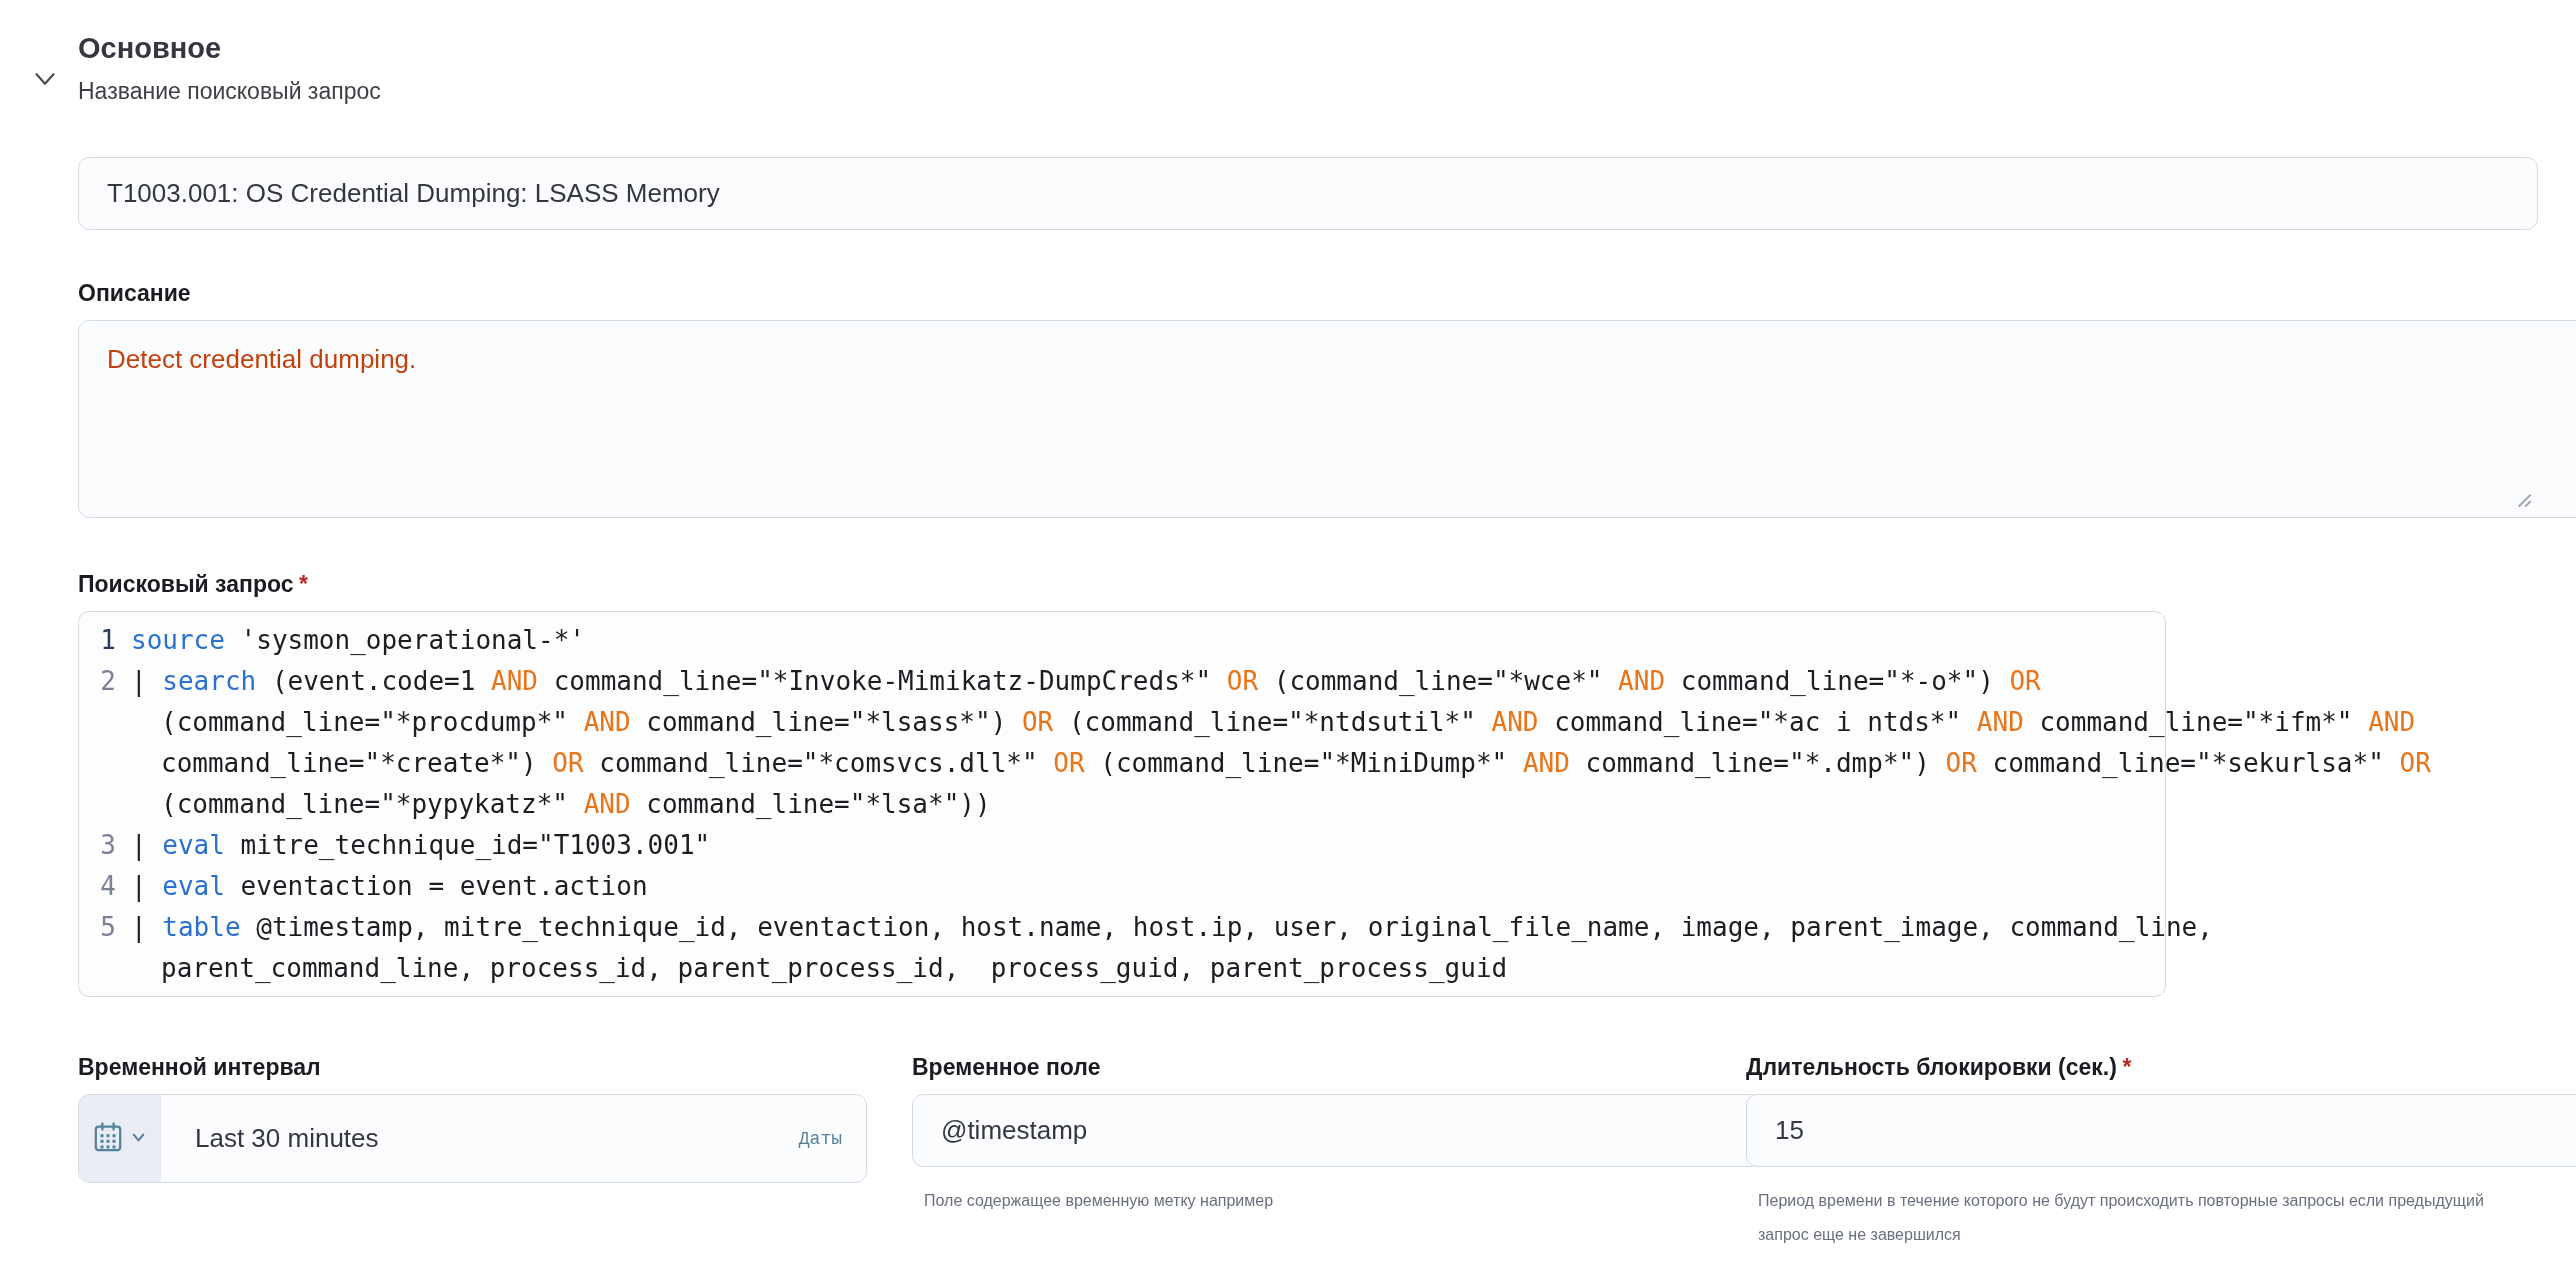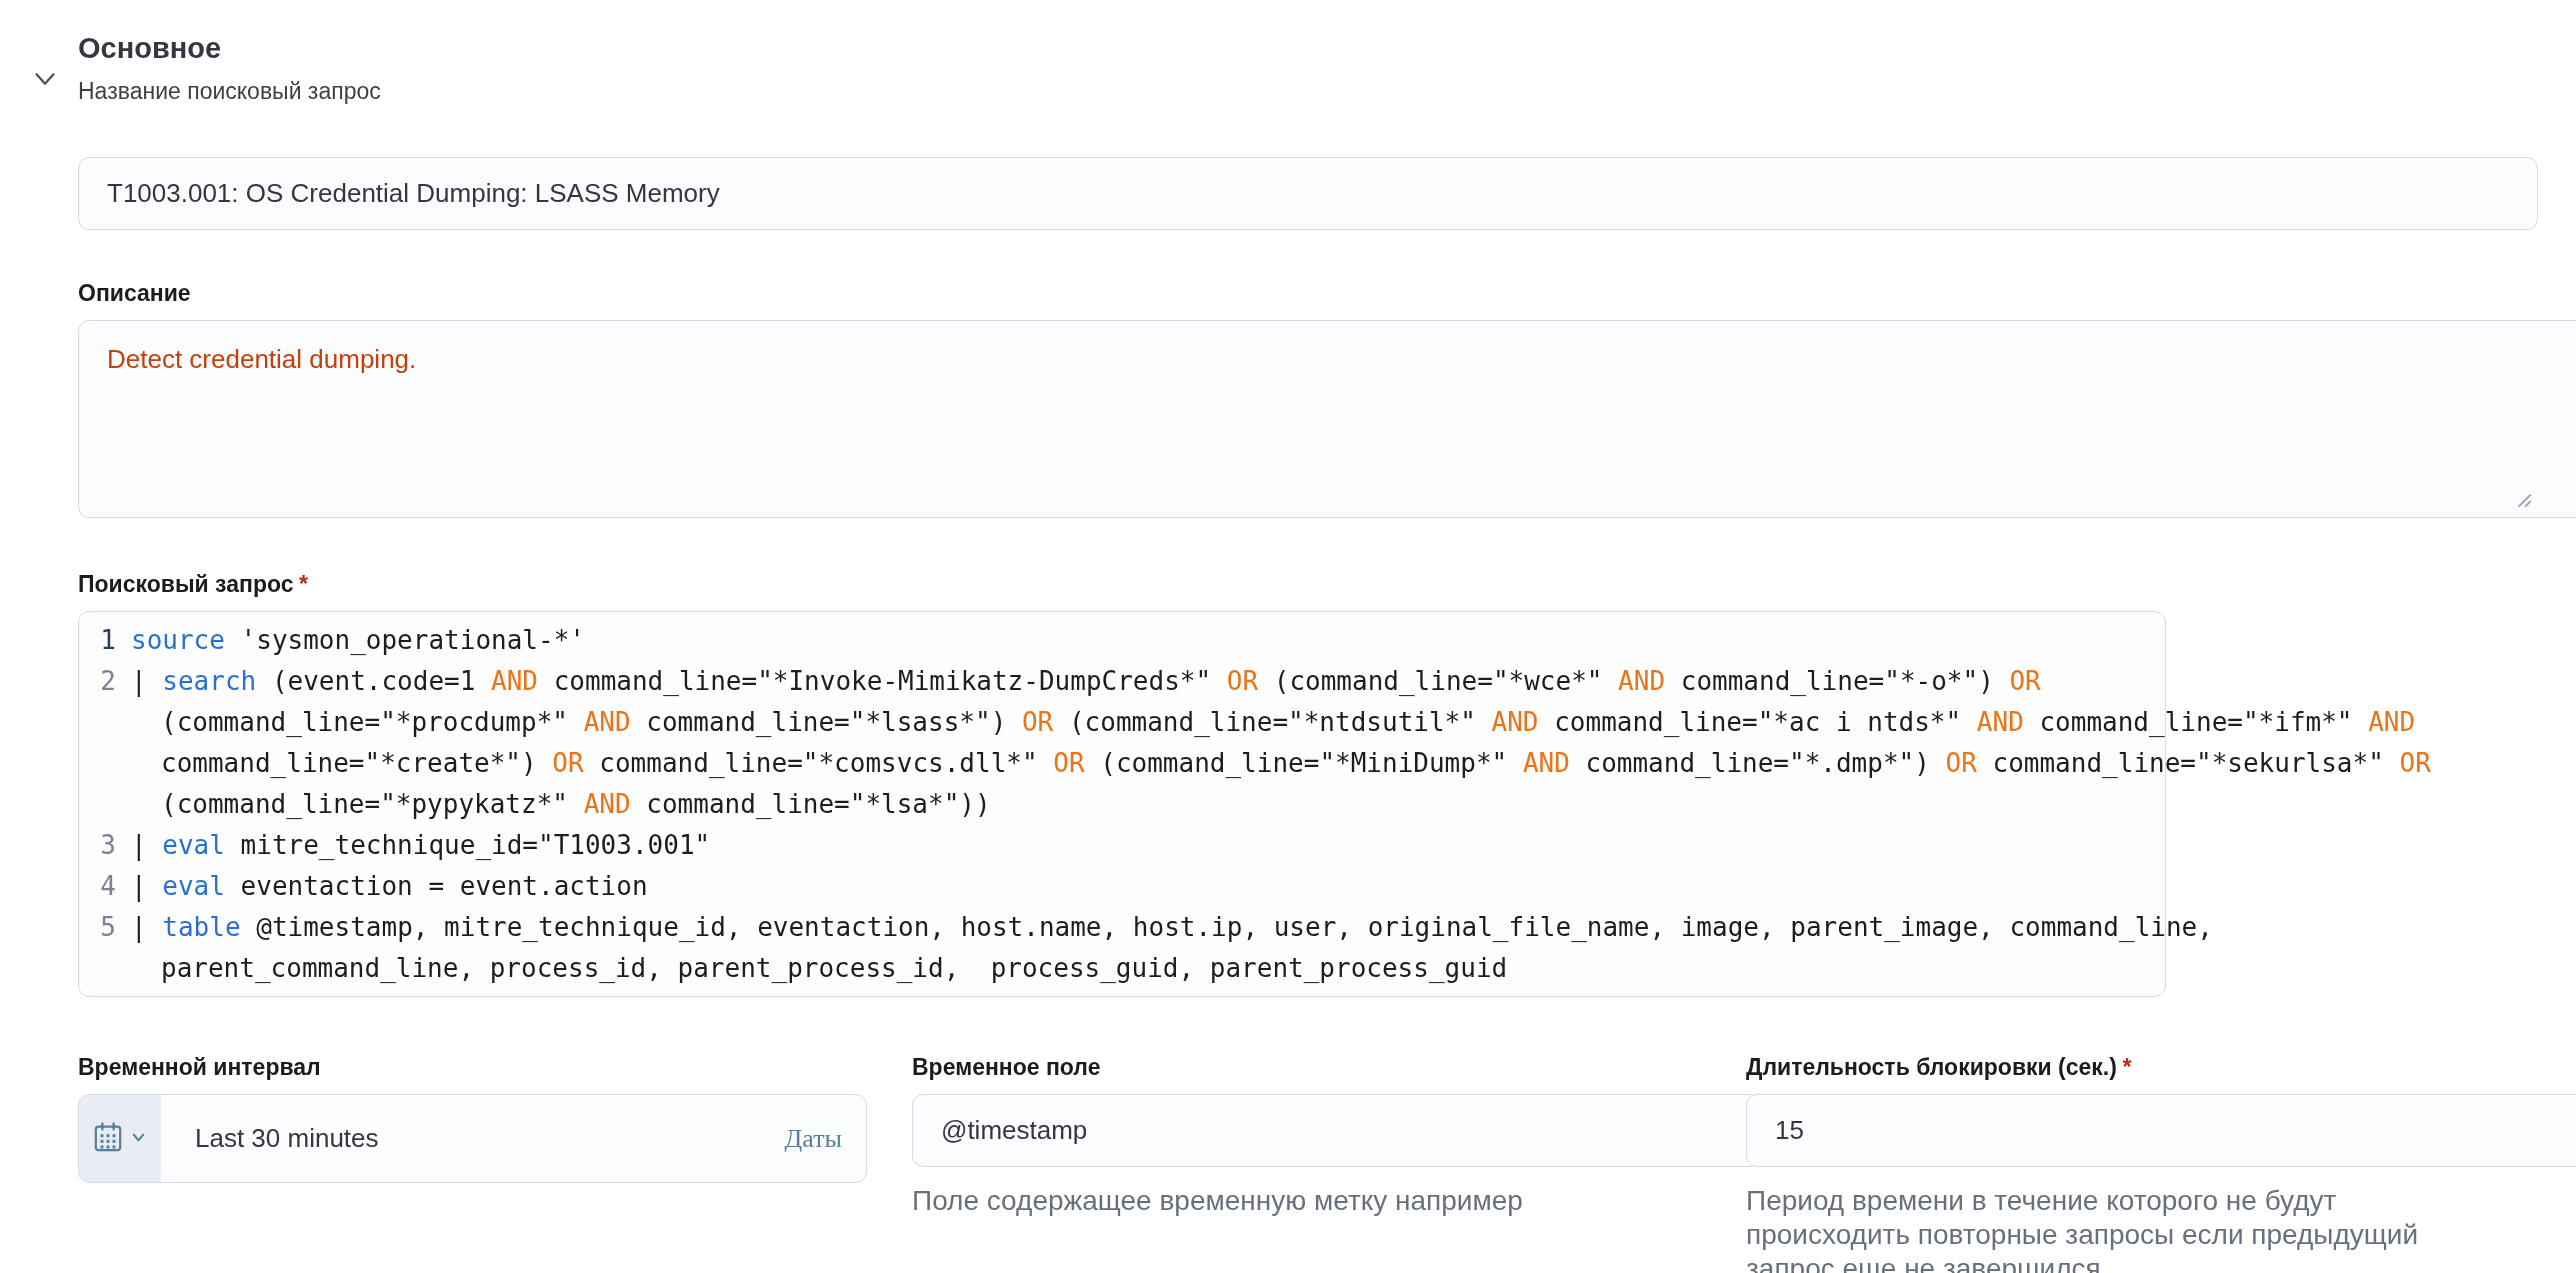--- a/index.html
+++ b/index.html
@@ -43,33 +43,33 @@
   .code-row .ln.active { color:#2c3a5e; }
   .code-row .code { white-space:pre; color:#1b1d22; }
   .code-row.wrap .code { padding-left:30px; }
   .code .kw { color:var(--kw); }
   .code .op { color:var(--op); }
   .code .p  { color:#1b1d22; }
 
   .bottom-grid { margin-top:56px; display:grid; grid-template-columns:789px 789px 789px;
     column-gap:45px; }
   .bottom-grid input.text-input { width:849px; }
-  .help { margin-top:17px; font-size:28px; line-height:34px; color:var(--help); }
+  .help { margin-top:17px; font-size:16px; line-height:34px; color:var(--help);margin-left:12px; }
   .help.narrow { max-width:737px; }
 
   
   .datepicker { display:flex; align-items:stretch; width:789px; height:89px;
     margin-top:13px; overflow:hidden; cursor:pointer; }
   .dp-quick { display:flex; align-items:center; justify-content:center; gap:7.5px;
     width:82px; background:#e9edf3; border:none; border-radius:9.3px 0 0 9.3px;
     cursor:pointer; flex:none; }
   .dp-text { flex:1; display:flex; align-items:center; padding-left:34px;
     font-size:26px; color:#343741; background:transparent; }
   .dp-dates { display:flex; align-items:center; padding-right:24px; background:none;
-    border:none; font-family:Liberation Serif, serif; font-size:26px; color:var(--accent); cursor:pointer; }
+    border:none; font-family:Liberation Mono, monospace; font-size:18px; color:var(--accent); cursor:pointer; }
 </style>
 </head>
 <body>
 
 <div class="page">
 
   <div class="acc-header">
     <button class="acc-chevron">
       <svg width="32" height="32" viewBox="0 0 34 34" fill="none">
         <polyline points="8,12 17,22 26,12" stroke="#4a4f57" stroke-width="2.4" fill="none" stroke-linecap="round" stroke-linejoin="round"></polyline>

